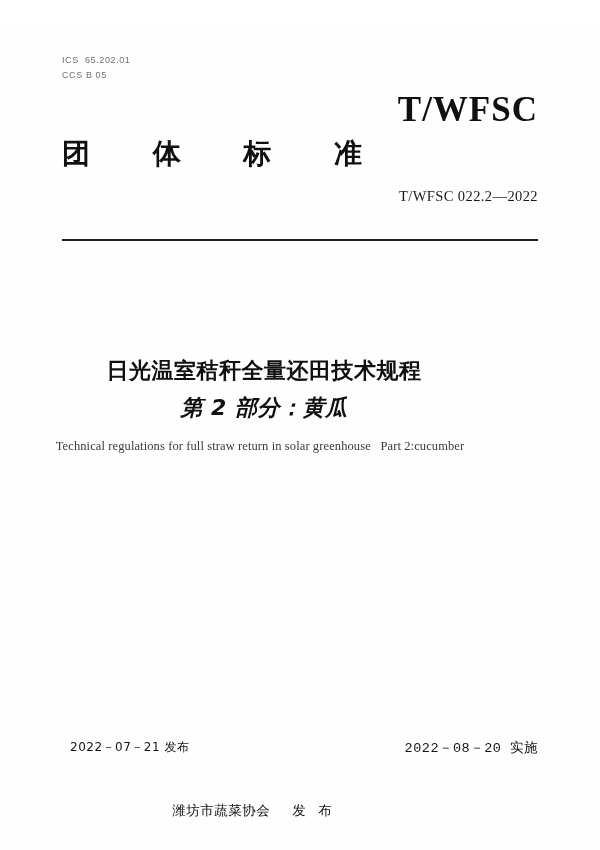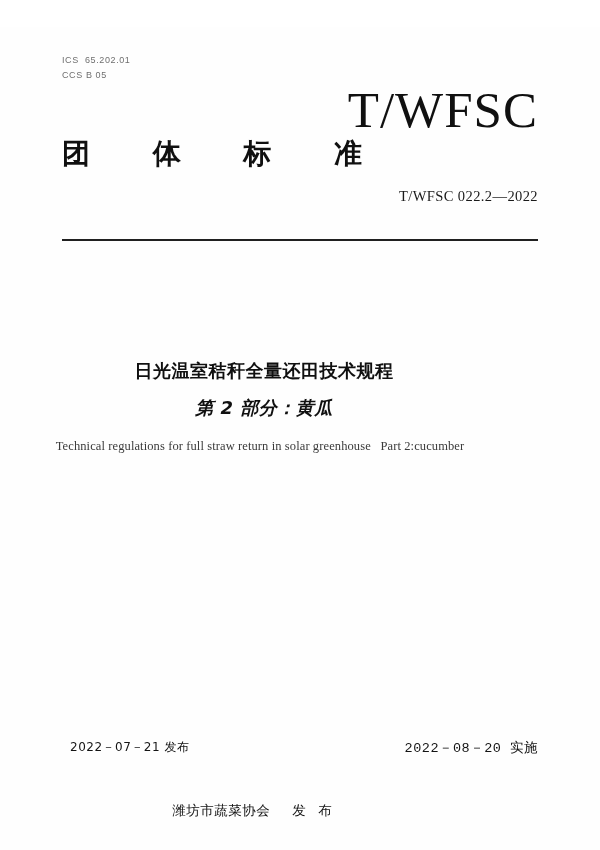--- a/index.html
+++ b/index.html
@@ -36,22 +36,22 @@
     line-height: 15px;
   }
   .codes div { white-space: pre; }
 
   
   .std-mark {
     position: absolute;
     right: 62px;
     top: 60px;
     font-family: "Liberation Serif", serif;
-    font-weight: normal;
-    font-size: 51px;
+    font-weight: bold;
+    font-size: 35px;
     letter-spacing: 1px;
     color: #101010;
     line-height: 46px;
   }
 
   
   .tuanti {
     position: absolute;
     left: 62px;
     top: 108px;
@@ -88,21 +88,21 @@
 
   
   .title-cn {
     position: absolute;
     left: 0;
     top: 325px;
     width: 528px;
     text-align: center;
     font-family: "DejaVu Sans", sans-serif;
     font-weight: bold;
-    font-size: 18px;
+    font-size: 22px;
     line-height: 37px;
     letter-spacing: 0.5px;
     color: #101010;
   }
   .title-cn .line2 { display: block; font-style: italic; }
 
   
   .title-en {
     position: absolute;
     left: 0;

